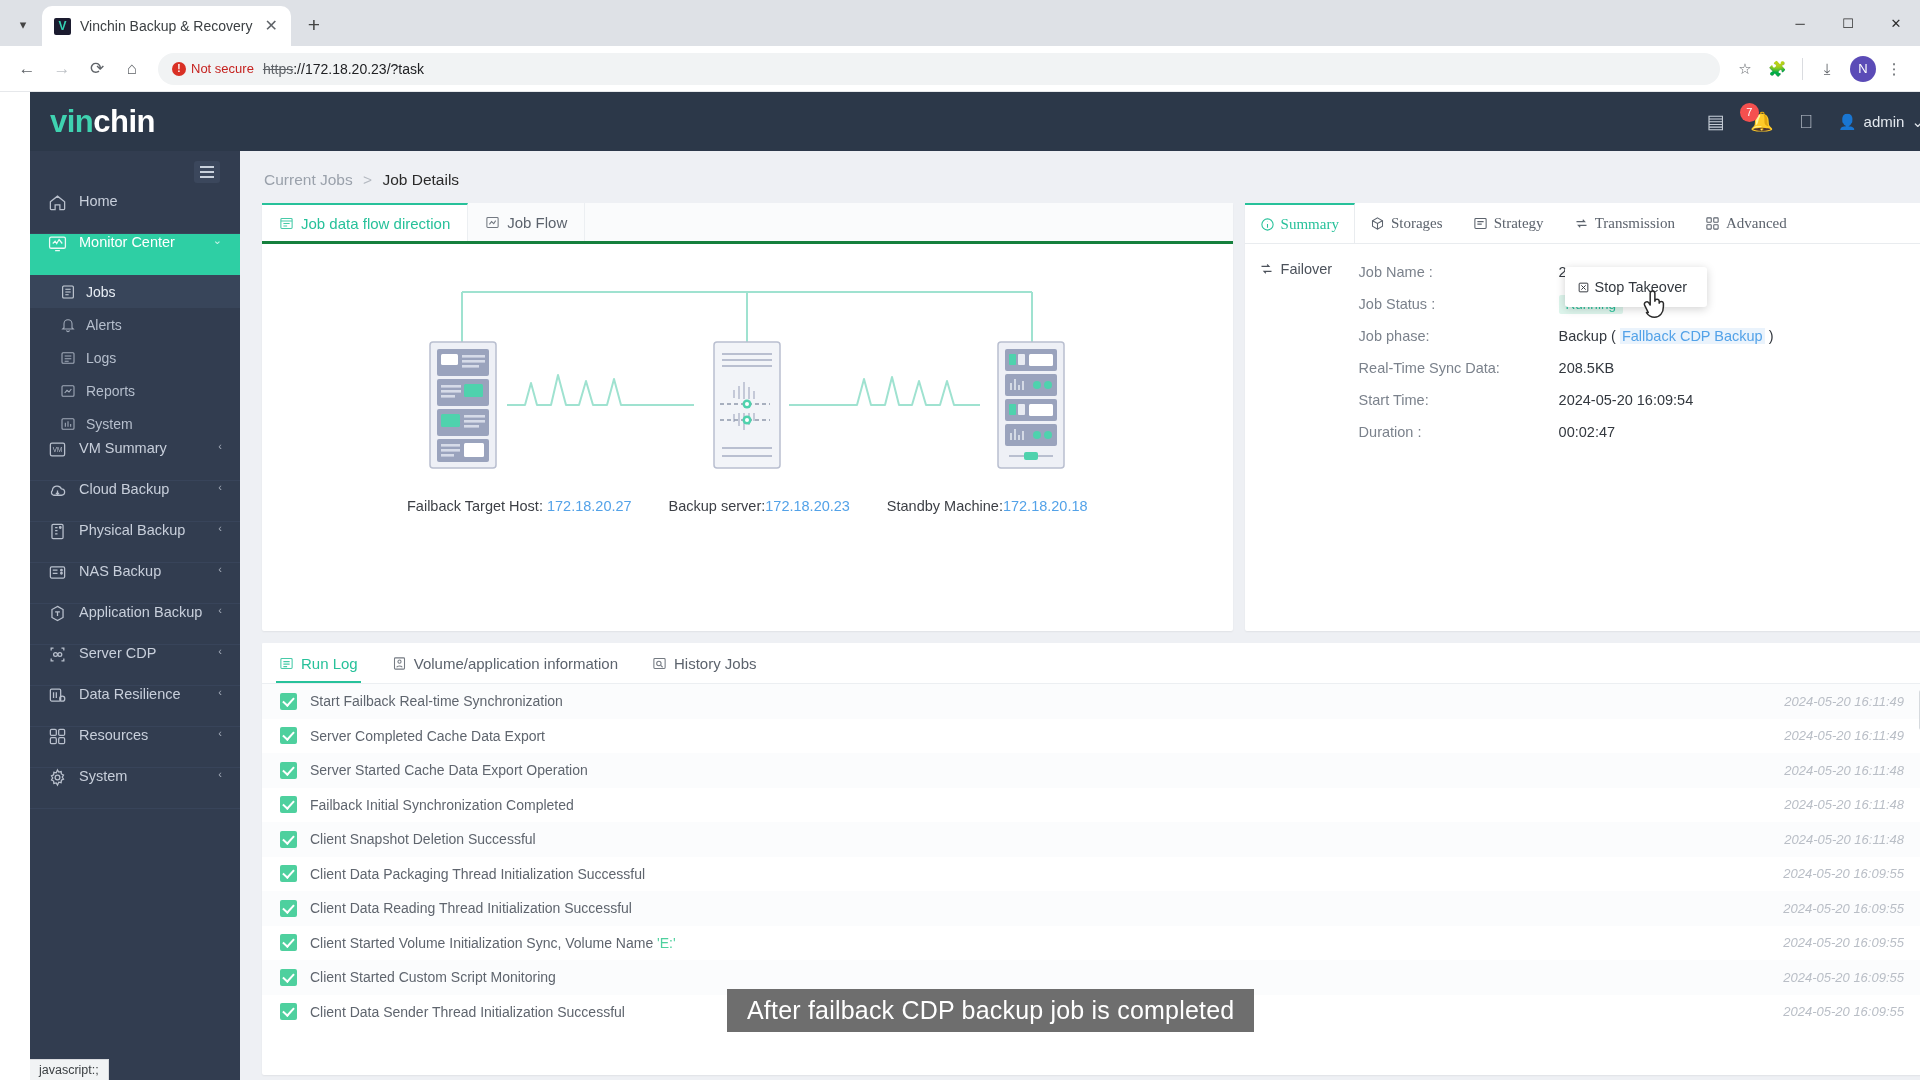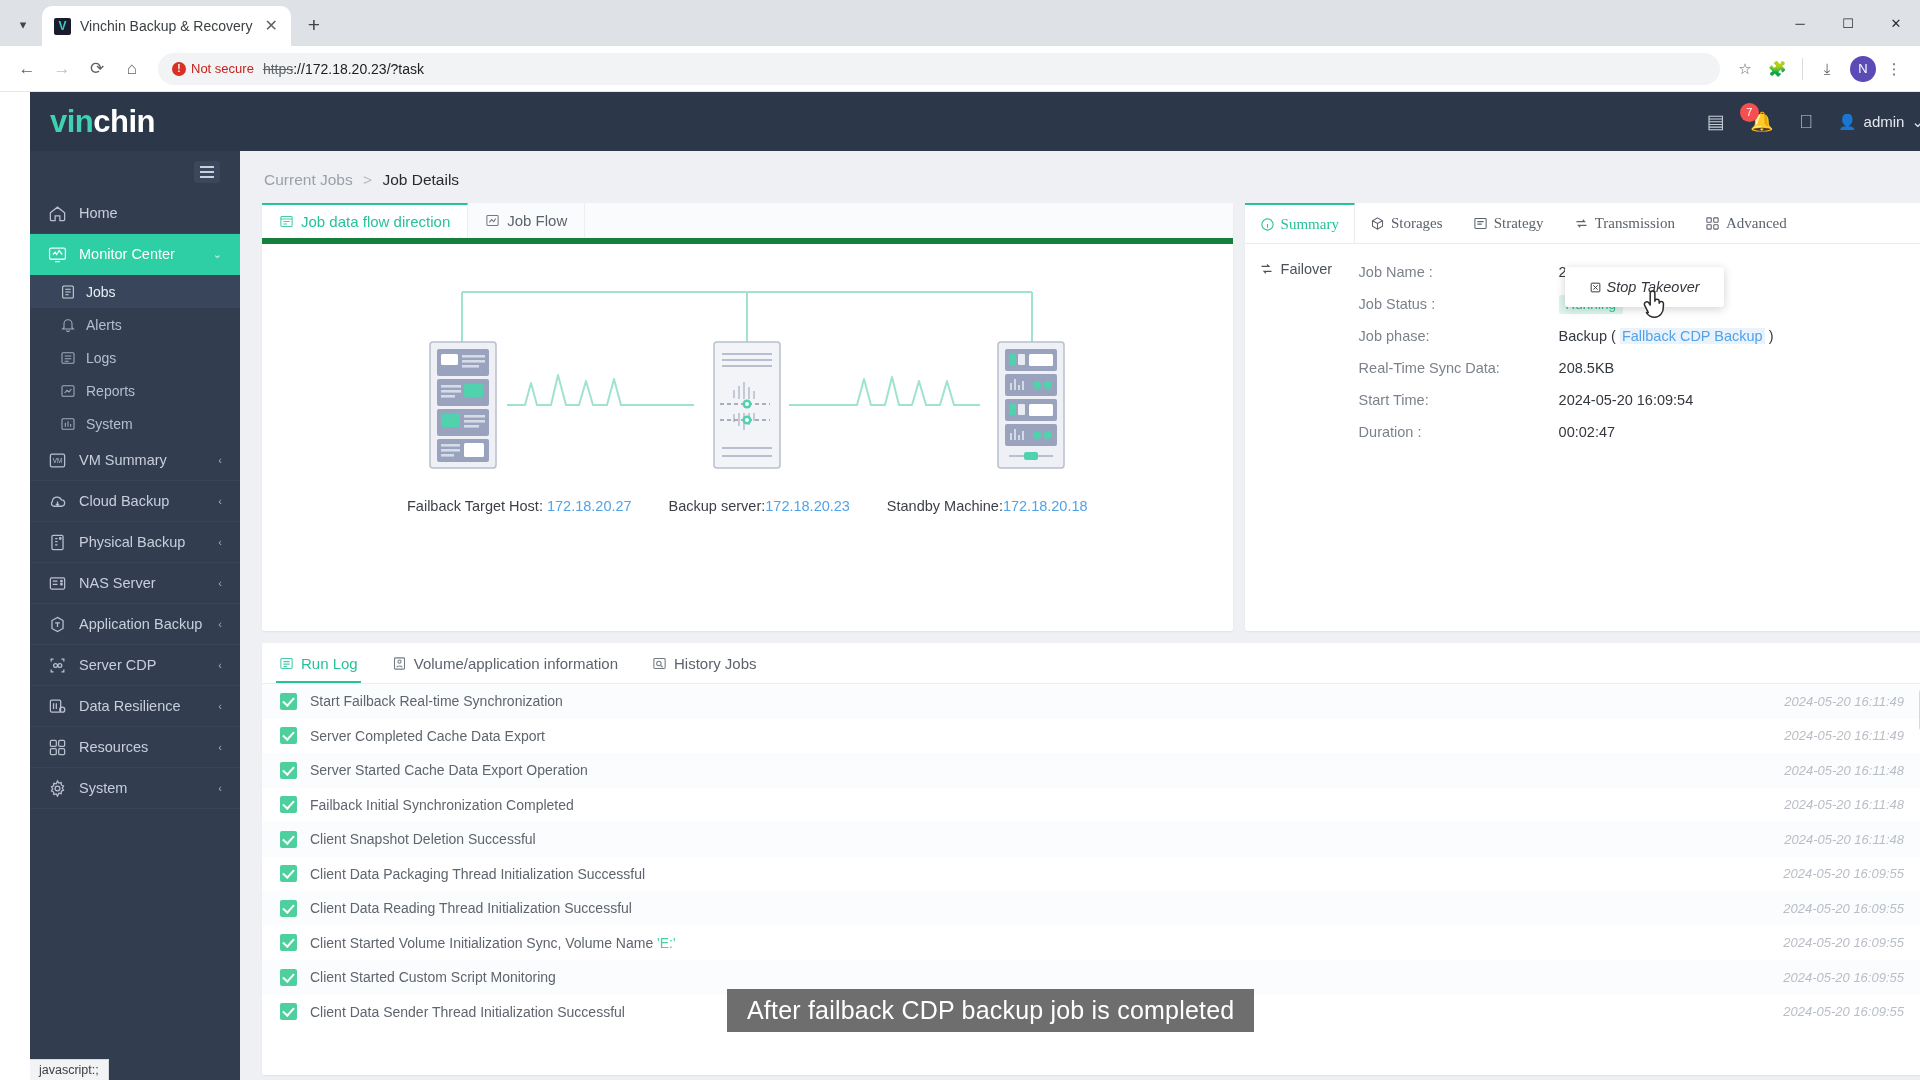--- a/index.html
+++ b/index.html
@@ -114,21 +114,21 @@
     background: #323d50; overflow: hidden; z-index: 15;
   }
   .hamburger-row { height: 42px; display: flex; align-items: center; justify-content: flex-end; padding-right: 20px; }
   .hamburger {
     width: 26px; height: 22px; background: #3b475c; border-radius: 3px;
     display: flex; flex-direction: column; justify-content: center;
     align-items: center; gap: 3px; cursor: pointer;
   }
   .hamburger i { width: 14px; height: 2px; background: #c9d1dc; display: block; }
   .nav-item {
-    height: 41px; display: flex; align-items: center; gap: 12px;
+    height: 41px; display: flex; gap: 12px;
     padding: 0 18px; color: #c8cfdb; font-size: 14.5px; cursor: pointer;
     border-bottom: 1px solid #38445a;
   }
   .nav-item.active { background: #2ecfa4; color: #fff; border-bottom-color: #2ecfa4; }
   .nav-item .ico { width: 19px; height: 19px; flex-shrink: 0; opacity: .9; }
   .nav-item .chev { margin-left: auto; font-size: 11px; opacity: .75; }
   .sub-item {
     height: 33px; display: flex; align-items: center; gap: 10px;
     padding-left: 30px; color: #b6bfcd; font-size: 14px; cursor: pointer;
   }
@@ -144,21 +144,21 @@
   .breadcrumb .sep { color: #b4b9c0; margin: 0 6px; }
 
   .panels { display: flex; gap: 12px; align-items: flex-start; }
   .card { background: #fff; border-radius: 2px; box-shadow: 0 1px 2px rgba(0,0,0,.06); }
 
   .panel-left { width: 980px; height: 428px; position: relative; }
   .panel-right { width: 690px; height: 428px; position: relative; }
 
   .tabbar {
     display: flex; align-items: stretch; height: 41px;
-    border-bottom: 6px solid #15803d; background: #fafbfc;
+    border-bottom: 3px solid #15803d; background: #fafbfc;
   }
   .tabbar .tab {
     display: flex; align-items: center; gap: 7px; padding: 0 17px;
     font-size: 15px; color: #5c636d; cursor: pointer; position: relative;
     background: #fafbfc; border-right: 1px solid #eceff2;
   }
   .tabbar .tab.active {
     color: #27c19a; background: #fff; border-top: 2px solid #27c19a;
   }
   .tabbar .tab .ico { width: 15px; height: 15px; opacity: .85; }
@@ -197,21 +197,21 @@
     height: 30px; padding: 0 13px; border-radius: 3px; cursor: pointer;
     display: inline-flex; align-items: center; gap: 6px;
   }
   .status-pill {
     background: #ddf5ec; color: #27c19a; font-size: 13.5px;
     padding: 2px 7px; border-radius: 2px; display: inline-block;
   }
   .dropdown-menu {
     position: absolute; left: 320px; top: 64px; background: #fff;
     box-shadow: 0 2px 10px rgba(0,0,0,.18); border-radius: 3px;
-    padding: 5px 12px; min-width: 142px; z-index: 30; font-style: italic;
+    padding: 5px 0; min-width: 142px; z-index: 30;
   }
   .dd-item {
     display: flex; align-items: center; gap: 5px; padding: 7px 12px;
     font-size: 14.5px; color: #33383f; cursor: pointer; white-space: nowrap;
   }
   .cursor-hand {
     position: absolute; left: 393px; top: 84px; width: 30px; height: 38px;
     z-index: 40; pointer-events: none;
   }
 
@@ -395,21 +395,21 @@
       <span>Physical Backup</span>
       <span class="chev">‹</span>
     </div>
     <div class="nav-item">
       <svg class="ico" viewBox="0 0 24 24" fill="none" stroke="currentColor" stroke-width="1.6">
           <rect x="3" y="5" width="18" height="14" rx="1.5"></rect>
           <path d="M6 9h6M6 13h6"></path>
           <circle cx="17" cy="9" r="1"></circle>
           <circle cx="17" cy="13" r="1"></circle>
         </svg>
-      <span>NAS Server</span>
+      <span>NAS Backup</span>
       <span class="chev">‹</span>
     </div>
     <div class="nav-item">
       <svg class="ico" viewBox="0 0 24 24" fill="none" stroke="currentColor" stroke-width="1.6">
           <path d="M12 3l7 4v10l-7 4-7-4V7z"></path>
           <path d="M9 10h6M12 10v5"></path>
         </svg>
       <span>Application Backup</span>
       <span class="chev">‹</span>
     </div>

